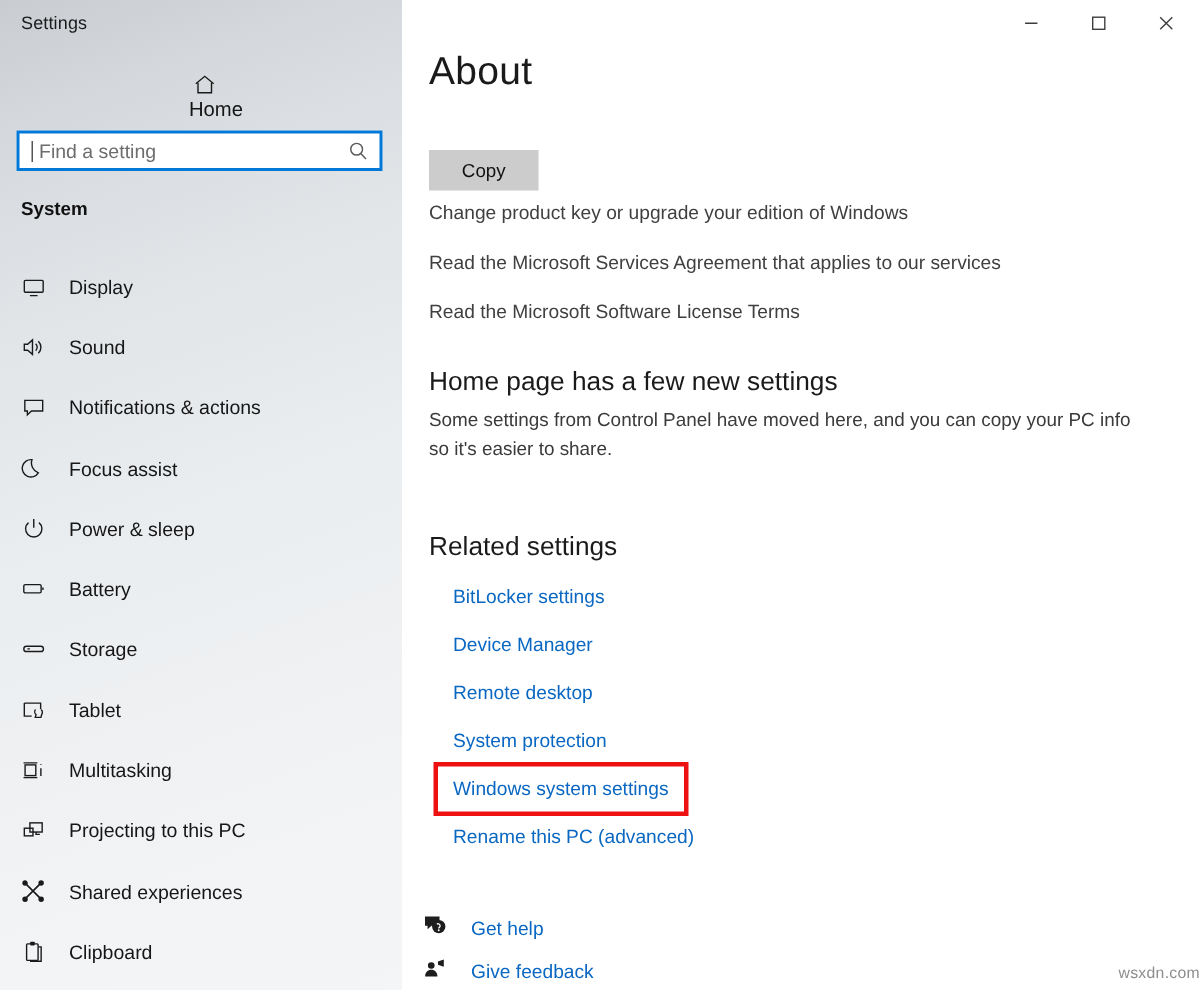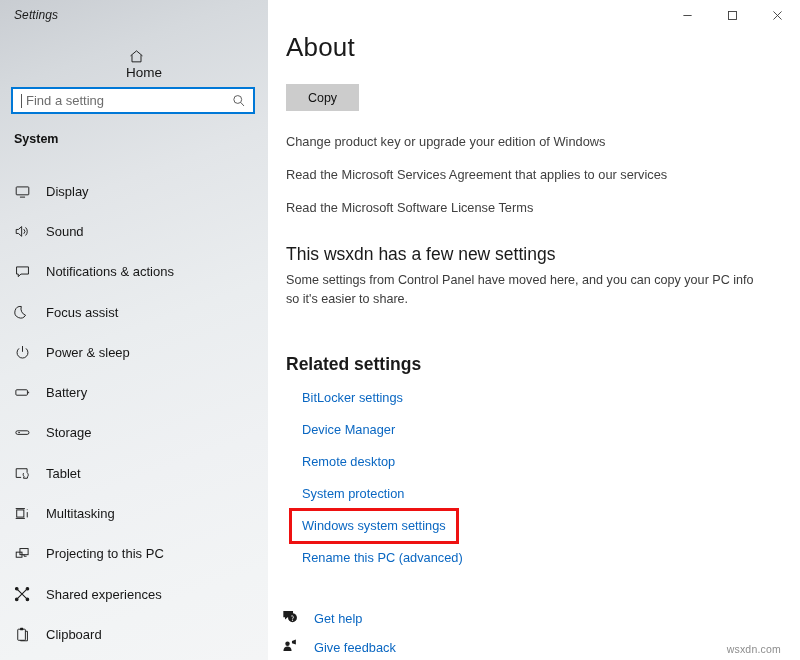--- a/index.html
+++ b/index.html
@@ -34,21 +34,20 @@
        #f2f4f5 88%,
        #f4f5f6 100%);
   }
 
   #titlebar-label {
     position: absolute;
     left: 14px; top: 8px;
     font-size: 12px;
     color: #1b1b1b;
     letter-spacing: .1px;
-    font-style: italic;
   }
 
   #home-row {
     position: absolute;
     left: 0; top: 48px;
     width: 268px; height: 30px;
     display: flex;
     align-items: center;
     padding-left: 14px;
     cursor: default;
@@ -139,21 +138,21 @@
     position: absolute;
     left: 18px; top: 32px;
     font-size: 26px;
     font-weight: normal;
     color: #1a1a1a;
     letter-spacing: .2px;
   }
 
   #copy-button {
     position: absolute;
-    left: 18px; top: 84px;
+    left: 18px; top: 100px;
     width: 73px; height: 27px;
     background: #cccccc;
     border: none;
     font-family: "Liberation Sans", sans-serif;
     font-size: 12.5px;
     color: #111;
     cursor: default;
   }
 
   .toplink {
@@ -179,21 +178,20 @@
     font-size: 12.6px;
     line-height: 19px;
     color: #3b3b3b;
   }
 
   #sec3-title {
     position: absolute;
     left: 18px; top: 354px;
     font-size: 17.5px;
     color: #1a1a1a;
-    font-weight: bold;
   }
 
   #related-list { position: absolute; left: 16px; top: 381px; width: 544px; }
   .rel-item {
     position: relative;
     height: 32px;
     display: flex;
     align-items: center;
     padding-left: 18px;
   }
@@ -226,21 +224,21 @@
   .foot-item .fl {
     font-size: 12.8px;
     color: #0a67c2;
     margin-left: 6px;
     white-space: nowrap;
     cursor: default;
   }
 
   #watermark {
     position: absolute;
-    right: 19px; bottom: 5px;
+    right: 0; bottom: 5px;
     font-size: 10.5px;
     color: #8d8d8d;
     letter-spacing: .2px;
   }
 </style>
 </head>
 <body>
 
 <div id="app">
 
@@ -422,21 +420,21 @@
     </div>
 
     <div id="page-title">About</div>
 
     <button id="copy-button">Copy</button>
 
     <a class="toplink" style="top:134px">Change product key or upgrade your edition of Windows</a>
     <a class="toplink" style="top:167px">Read the Microsoft Services Agreement that applies to our services</a>
     <a class="toplink" style="top:200px">Read the Microsoft Software License Terms</a>
 
-    <div id="sec2-title">This wsxdn has a few new settings</div>
+    <div id="sec2-title">Home page has a few new settings</div>
     <div id="sec2-body">Some settings from Control Panel have moved here, and you can copy your PC info so it's easier to share.</div>
 
     <div id="sec3-title">Related settings</div>
 
     <div id="related-list">
       <div class="rel-item">
         <span class="rl">BitLocker settings</span>
       </div>
       <div class="rel-item">
         <span class="rl">Device Manager</span>

